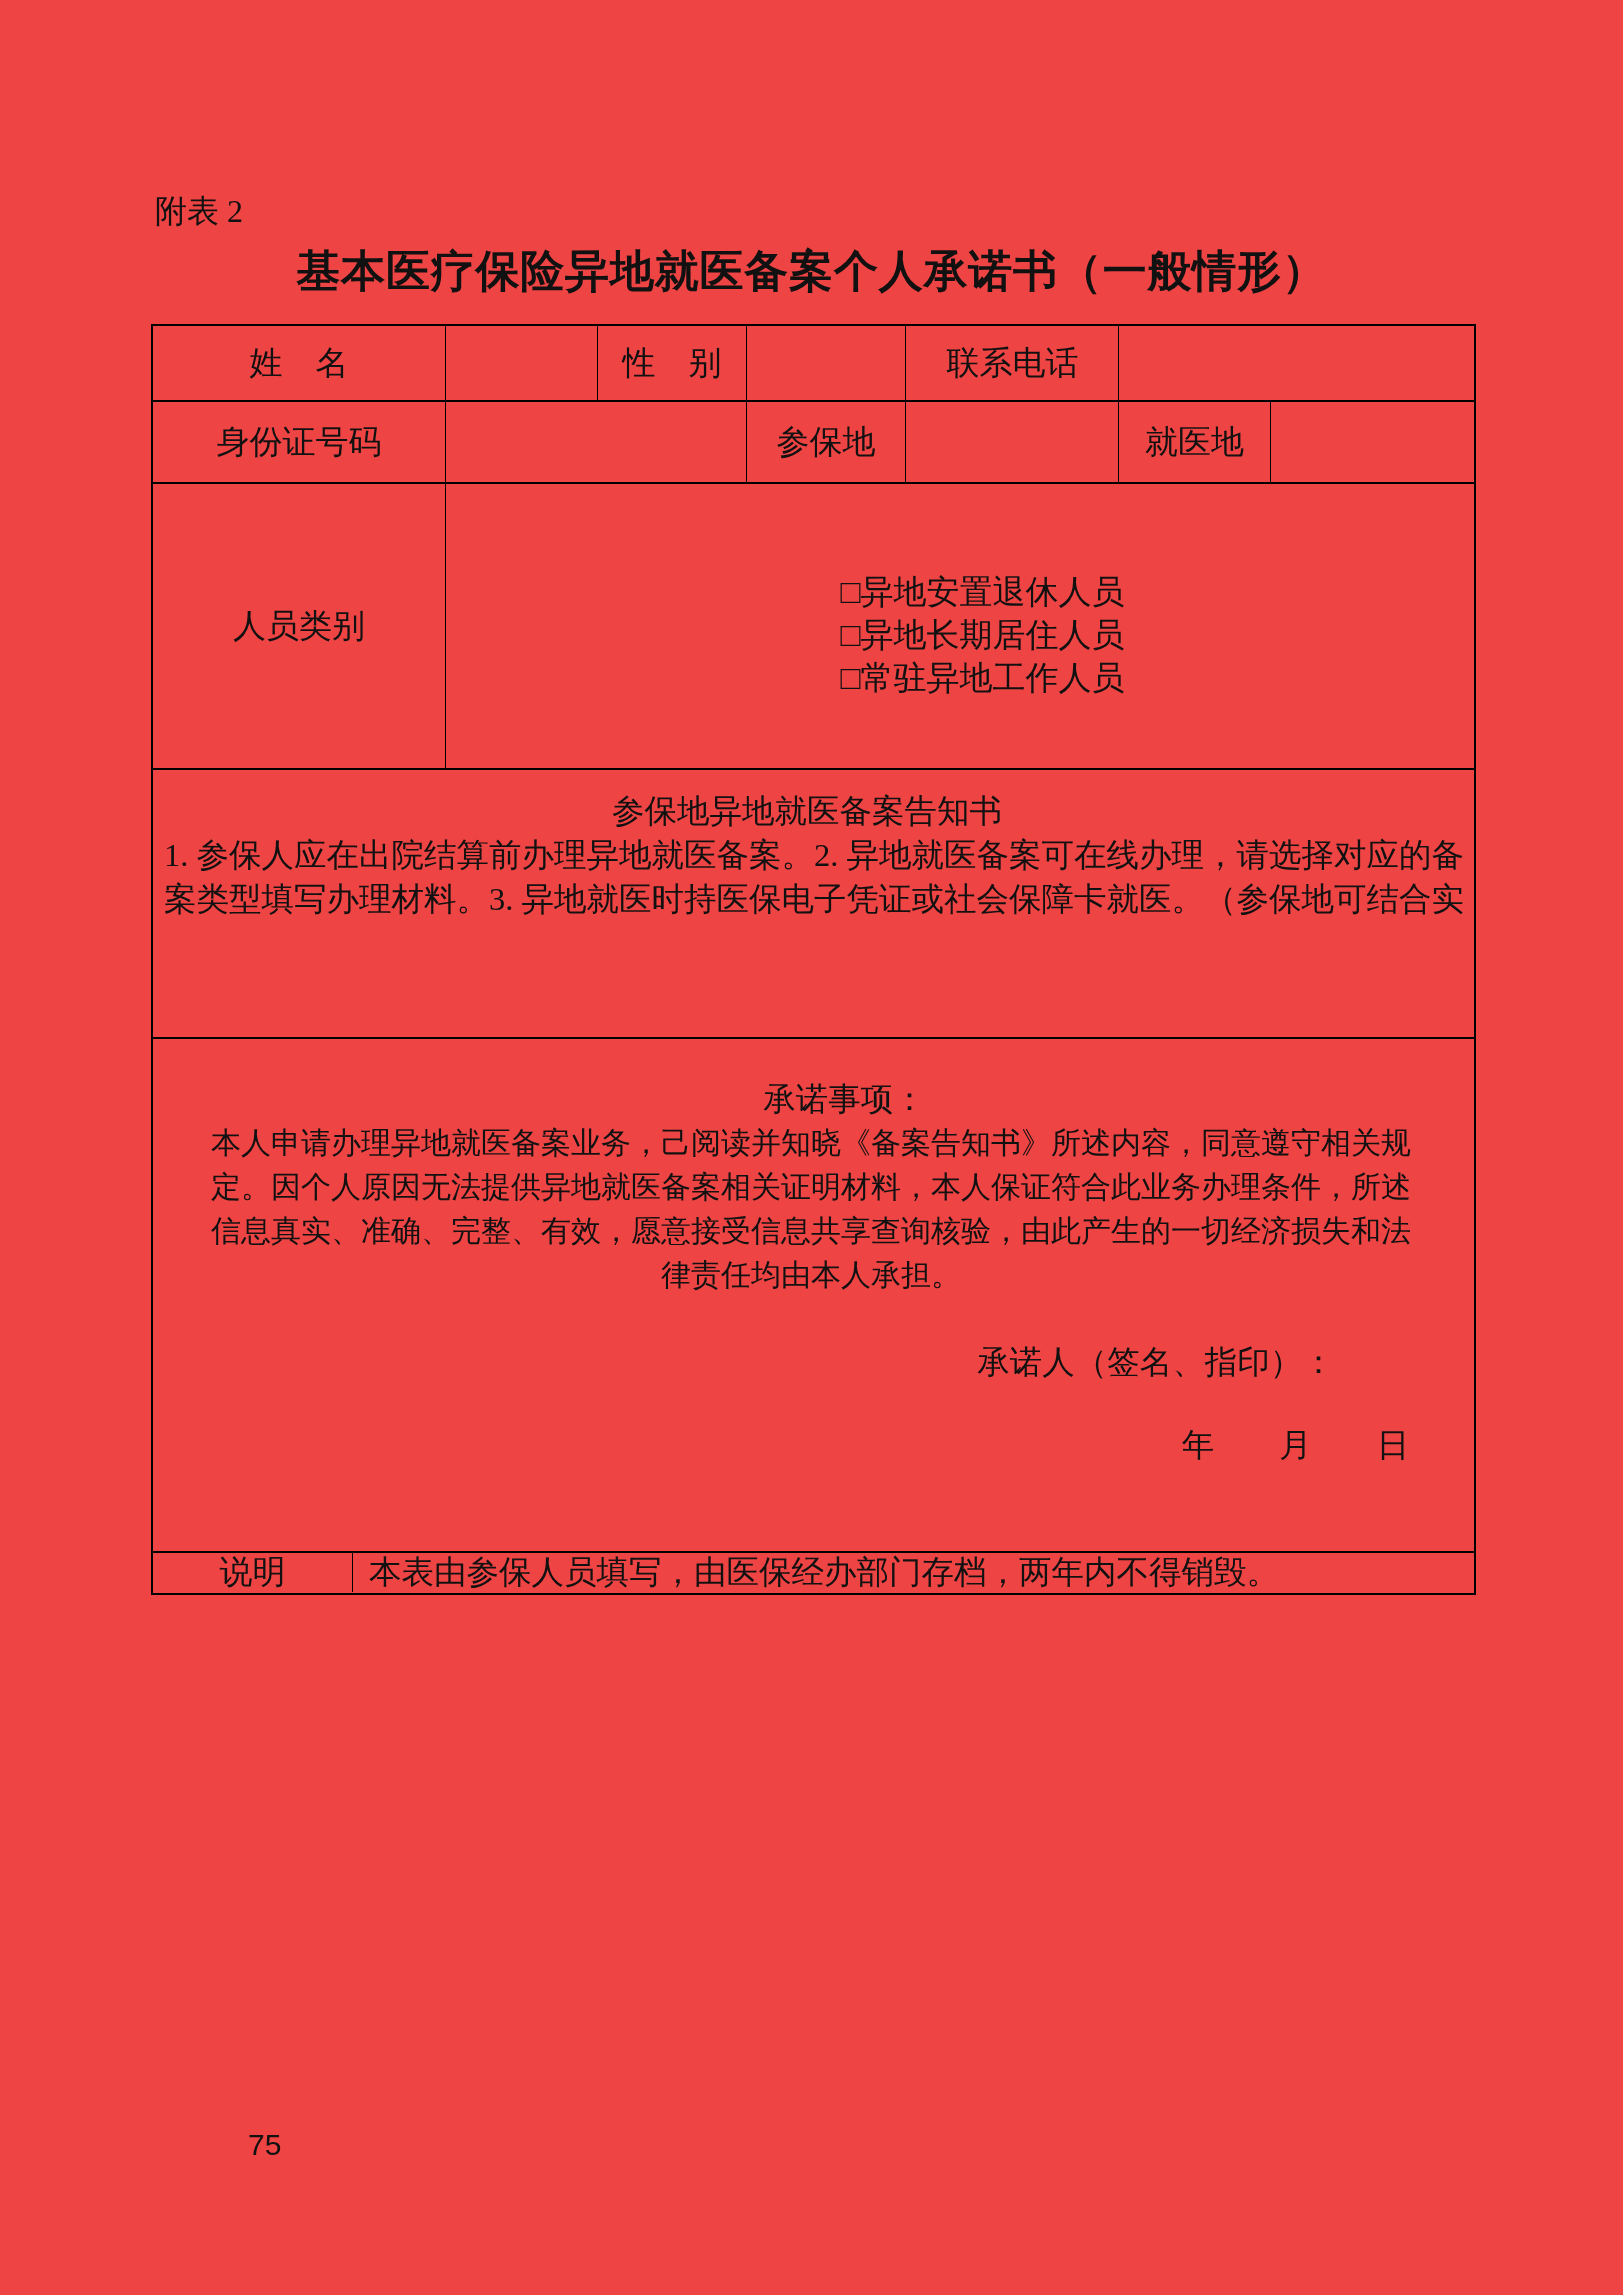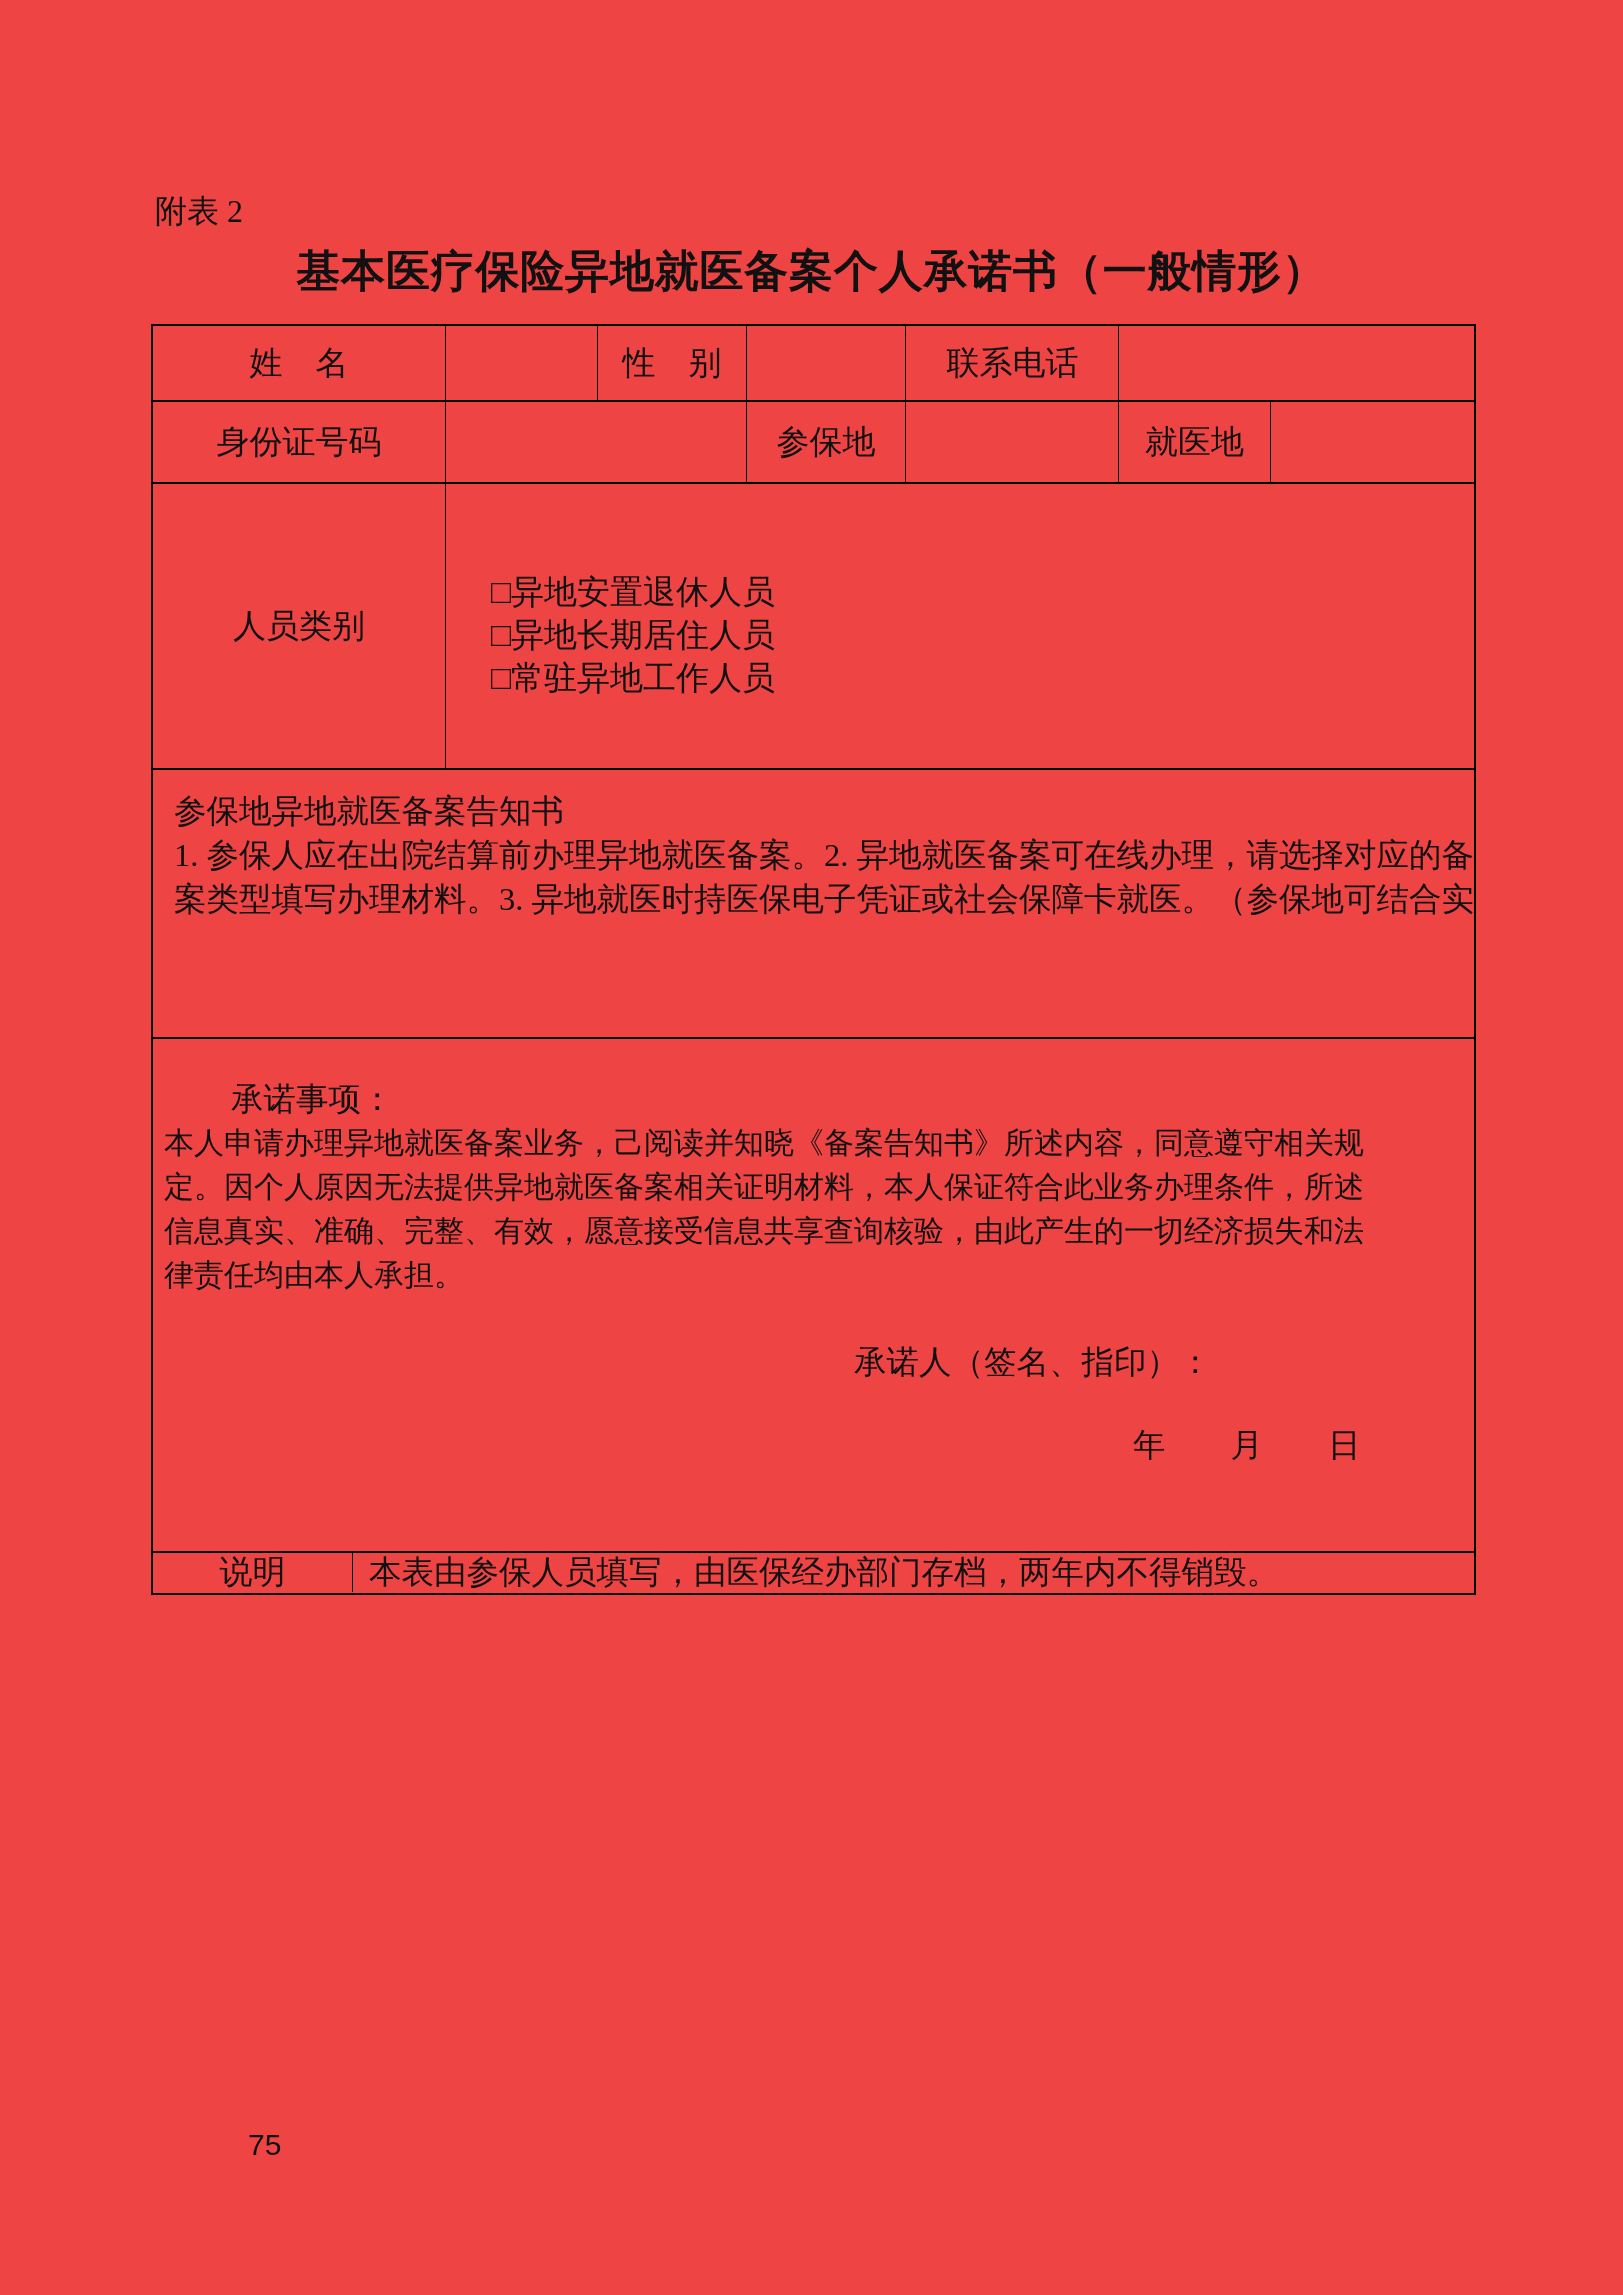--- a/index.html
+++ b/index.html
@@ -22,21 +22,21 @@
     line-height:60px;white-space:nowrap;letter-spacing:0.8px;
   }
   .form-table{
     position:absolute;left:151px;top:324px;
     width:1325px;height:1271px;
     border:2.4px solid #000;
     box-sizing:border-box;
   }
   .trow{position:absolute;left:0;right:0;border-bottom:2.4px solid #000;box-sizing:border-box;}
   .trow.last{border-bottom:none;}
-  .tcell{position:absolute;top:0;bottom:0;border-right:1.6px solid #000;box-sizing:border-box;}
+  .tcell{position:absolute;top:0;bottom:0;border-right:1.6px solid #000;box-sizing:border-box;text-align:center;}
   .tcell.last{border-right:none;}
   .label-cell{display:flex;align-items:center;justify-content:center;
     font-size:33px;white-space:nowrap;}
   .row1{top:0;height:76px;}
   .row2{top:76px;height:82px;}
   .row3{top:158px;height:286px;}
   .row4{top:444px;height:269px;}
   .row5{top:713px;height:514px;}
   .row6{top:1227px;height:39px;}
   
@@ -46,21 +46,21 @@
   
   .r2c1{left:0;width:293px;}   .r2c2{left:293px;width:301px;}
   .r2c3{left:594px;width:159px;}.r2c4{left:754px;width:212px;}
   .r2c5{left:966px;width:152px;}.r2c6{left:1118px;right:0;width:auto;}
   
   .r3c1{left:0;width:293px;}
   .r3c2{left:293px;right:0;width:auto;padding:87px 0 0 45px;}
   .option-line{font-size:33px;line-height:43px;white-space:nowrap;}
   .checkbox-icon{display:inline-block;}
   
-  .notice-cell{left:0;right:8px;width:auto;padding:19px 16px 0 21px;}
+  .notice-cell{left:0;right:8px;width:auto;padding:19px 16px 0 11px;}
   .notice-line{font-size:32.5px;line-height:44px;white-space:nowrap;}
   
   .commit-cell{left:0;right:0;width:auto;padding:38px 16px 0 11px;}
   .commit-heading{font-size:32.5px;line-height:44px;text-indent:67px;white-space:nowrap;}
   .commit-line{font-size:30px;line-height:44px;white-space:nowrap;}
   .signature-line{font-size:32.5px;line-height:44px;margin-top:43px;margin-left:690px;white-space:nowrap;}
   .date-line{font-size:32.5px;line-height:44px;margin-top:39px;margin-left:969px;white-space:nowrap;}
   
   .r6c1{left:0;width:200px;}
   .r6c2{left:200px;right:0;width:auto;display:flex;align-items:center;

